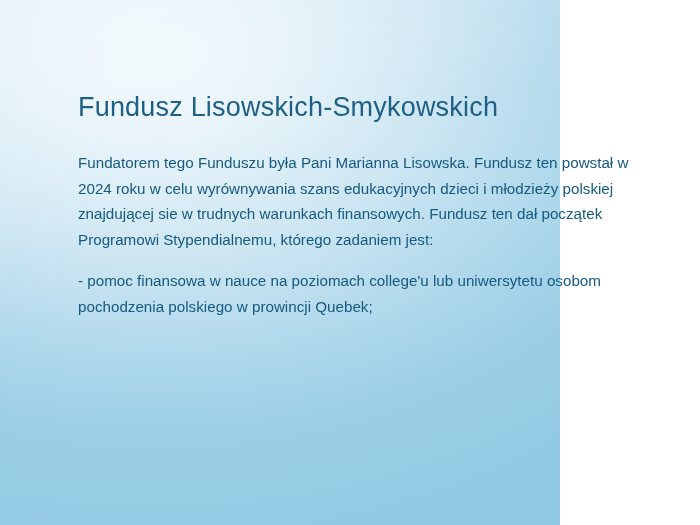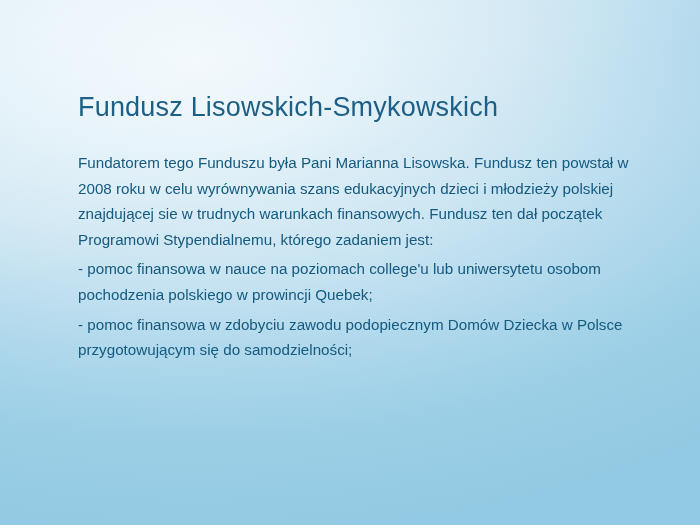--- a/index.html
+++ b/index.html
@@ -7,21 +7,21 @@
     padding: 0;
   }
   body {
     width: 700px;
     height: 525px;
     overflow: hidden;
     font-family: "Liberation Sans", sans-serif;
   }
   #slide {
     position: relative;
-    width: 700px;
+    width: 560px;
     height: 525px;
     box-sizing: border-box;
     
     background:
       radial-gradient(ellipse 120% 90% at 28% 12%, #f0f8fc 0%, #e4f2f9 18%, #cfe7f3 40%, #b2d9ec 62%, #9ccfe6 80%, #92c9e2 100%);
   }
   #slide::after {
     content: "";
     position: absolute;
     inset: 0;
@@ -53,34 +53,33 @@
     line-height: 25.6px;
     color: #155a7f;
   }
   .para {
     margin: 0;
   }
   .para + .para {
     margin-top: 25.6px;
   }
   .bullet-list .para {
-    margin-top: 4px;
+    margin-top: 16px;
   }
 </style>
 </head>
 <body>
 
 <div id="slide">
   <div class="content">
 
     <h1 class="title">Fundusz Lisowskich-Smykowskich</h1>
 
     <div class="body-text">
-      <p class="para">Fundatorem tego Funduszu była Pani Marianna Lisowska. Fundusz ten powstał w 2008 roku w celu wyrównywania szans edukacyjnych dzieci i młodzieży polskiej znajdującej sie w trudnych warunkach finansowych. Fundusz ten dał początek Programowi Stypendialnemu, którego zadaniem jest:</p>
+      <p class="para">Fundatorem tego Funduszu była Pani Marianna Lisowska. Fundusz ten powstał w 2024 roku w celu wyrównywania szans edukacyjnych dzieci i młodzieży polskiej znajdującej sie w trudnych warunkach finansowych. Fundusz ten dał początek Programowi Stypendialnemu, którego zadaniem jest:</p>
 
       <div class="bullet-list">
         <p class="para">- pomoc finansowa w nauce na poziomach college'u lub uniwersytetu osobom pochodzenia polskiego w prowincji Quebek;</p>
-        <p class="para">- pomoc finansowa w zdobyciu zawodu podopiecznym Domów Dziecka w Polsce przygotowującym się do samodzielności;</p>
       </div>
     </div>
 
   </div>
 </div>
 
 </body></html>

